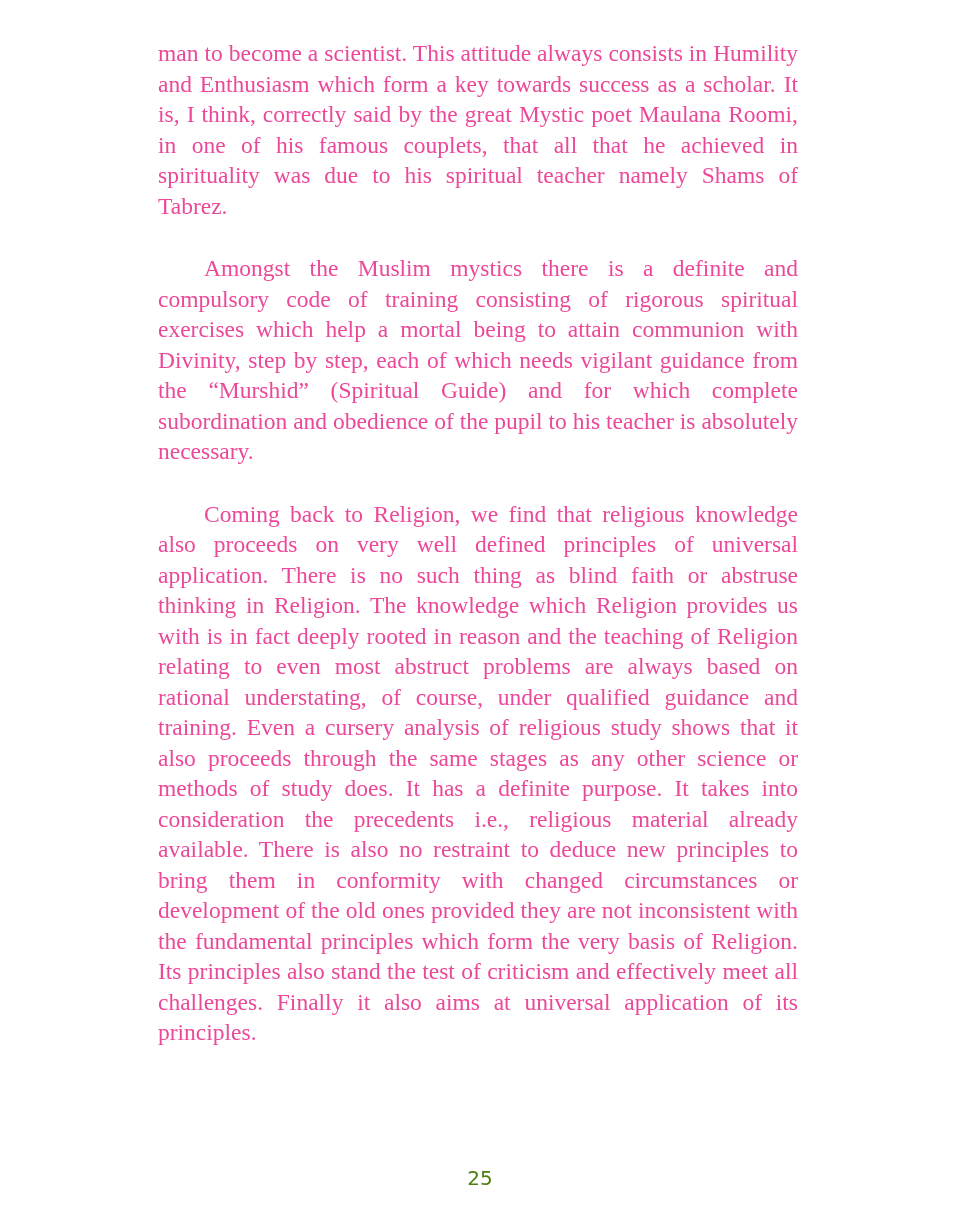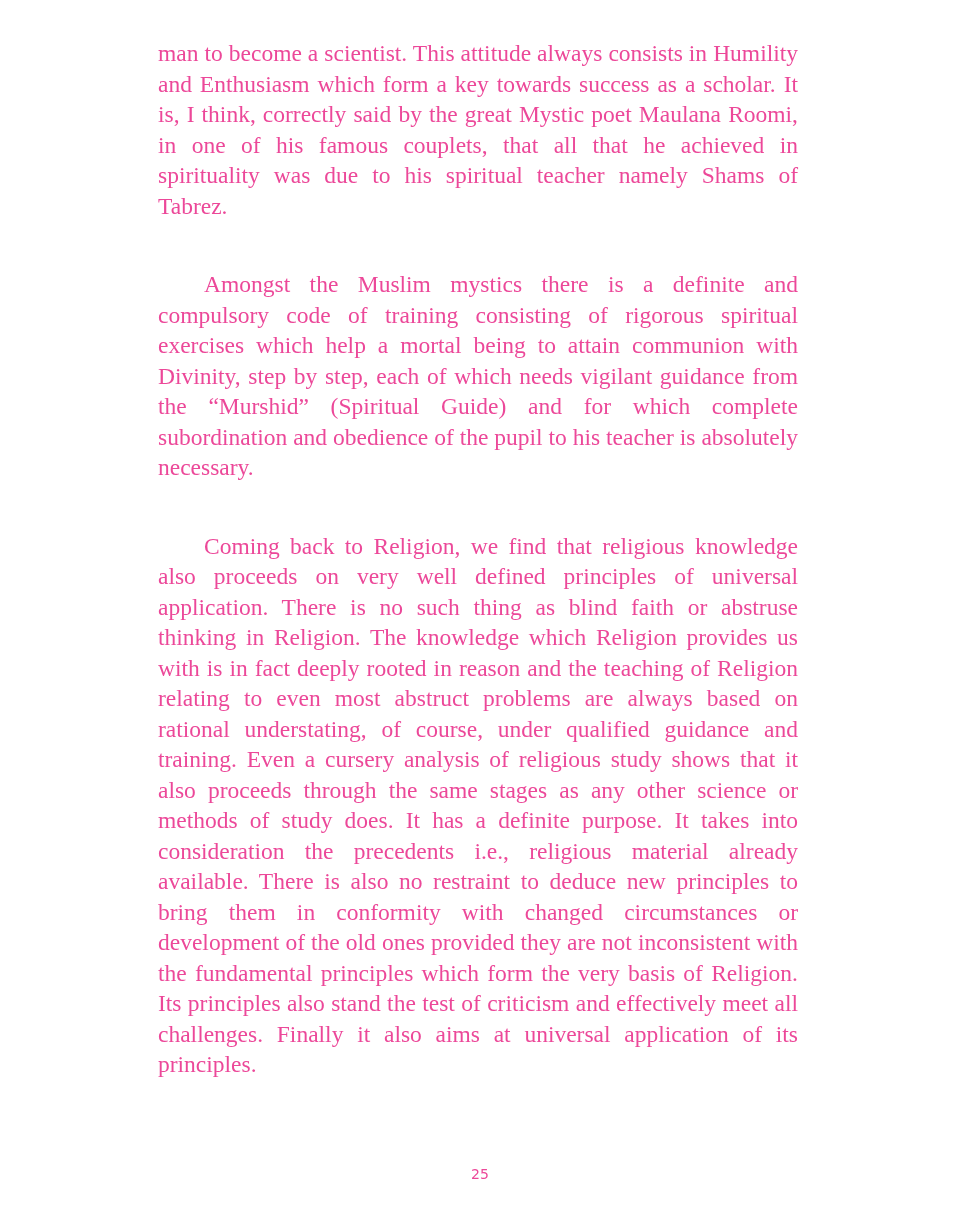--- a/index.html
+++ b/index.html
@@ -9,31 +9,31 @@
       left: 158px;
       top: 38px;
       width: 640px;
       font-family: "Liberation Serif", serif;
       font-size: 23.5px;
       line-height: 30.5px;
       color: #ec4899;
       text-align: justify;
     }
     .para { margin: 0; }
-    .para + .para { margin-top: 48px; }
+    .para + .para { margin-top: 32px; }
     .indent { text-indent: 46px; }
     .page-number {
       position: absolute;
       left: 0;
       width: 960px;
       top: 1166px;
       text-align: center;
       font-family: "DejaVu Sans", sans-serif;
-      font-size: 14px;
-      color: #ec4899;
+      font-size: 20px;
+      color: #4d7c0f;
     }
   </style>
 </head>
 <body>
 
 <div class="page">
   <p class="para">man to become a scientist. This attitude always consists in Humility and Enthusiasm which form a key towards success as a scholar. It is, I think, correctly said by the great Mystic poet Maulana Roomi, in one of his famous couplets, that all that he achieved in spirituality was due to his spiritual teacher namely Shams of Tabrez.</p>
   <p class="para indent">Amongst the Muslim mystics there is a definite and compulsory code of training consisting of rigorous spiritual exercises which help a mortal being to attain communion with Divinity, step by step, each of which needs vigilant guidance from the “Murshid” (Spiritual Guide) and for which complete subordination and obedience of the pupil to his teacher is absolutely necessary.</p>
   <p class="para indent">Coming back to Religion, we find that religious knowledge also proceeds on very well defined principles of universal application. There is no such thing as blind faith or abstruse thinking in Religion. The knowledge which Religion provides us with is in fact deeply rooted in reason and the teaching of Religion relating to even most abstruct problems are always based on rational understating, of course, under qualified guidance and training. Even a cursery analysis of religious study shows that it also proceeds through the same stages as any other science or methods of study does. It has a definite purpose. It takes into consideration the precedents i.e., religious material already available. There is also no restraint to deduce new principles to bring them in conformity with changed circumstances or development of the old ones provided they are not inconsistent with the fundamental principles which form the very basis of Religion. Its principles also stand the test of criticism and effectively meet all challenges. Finally it also aims at universal application of its principles.</p>
 </div>

